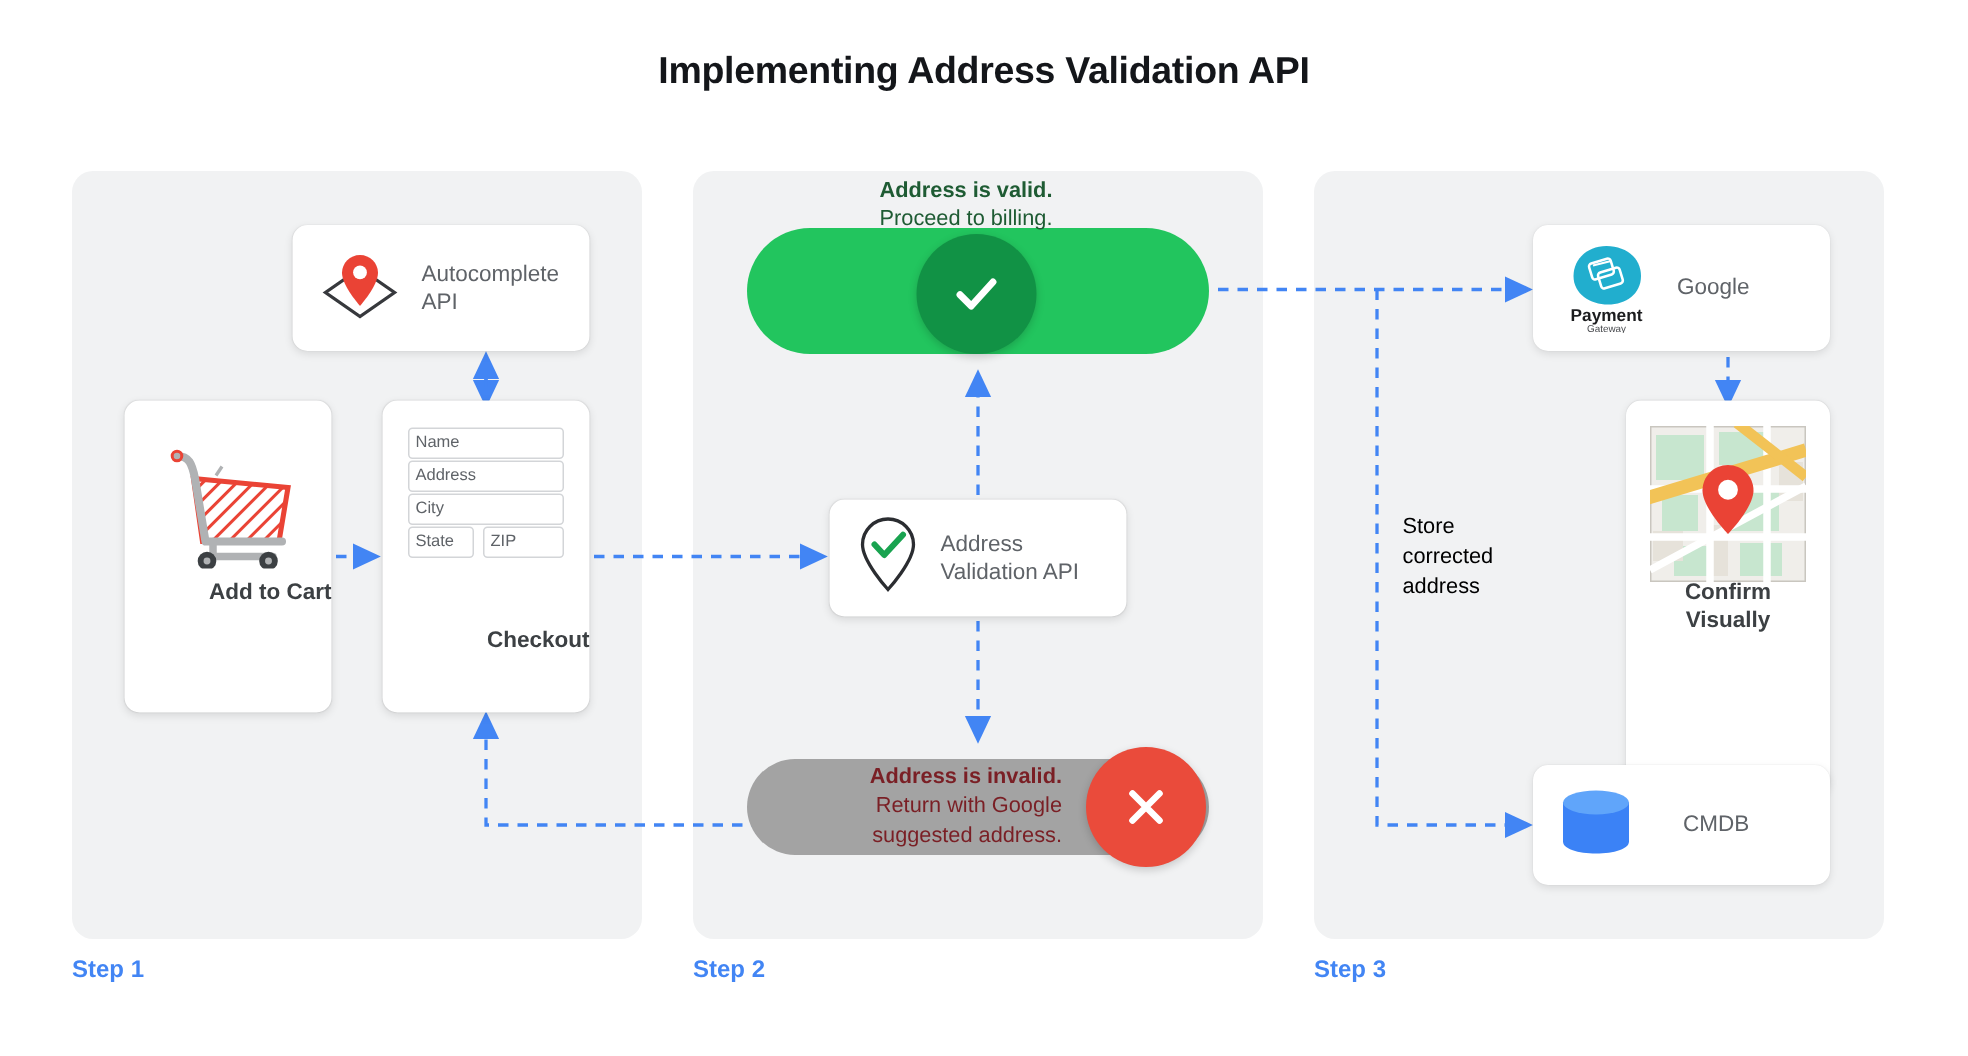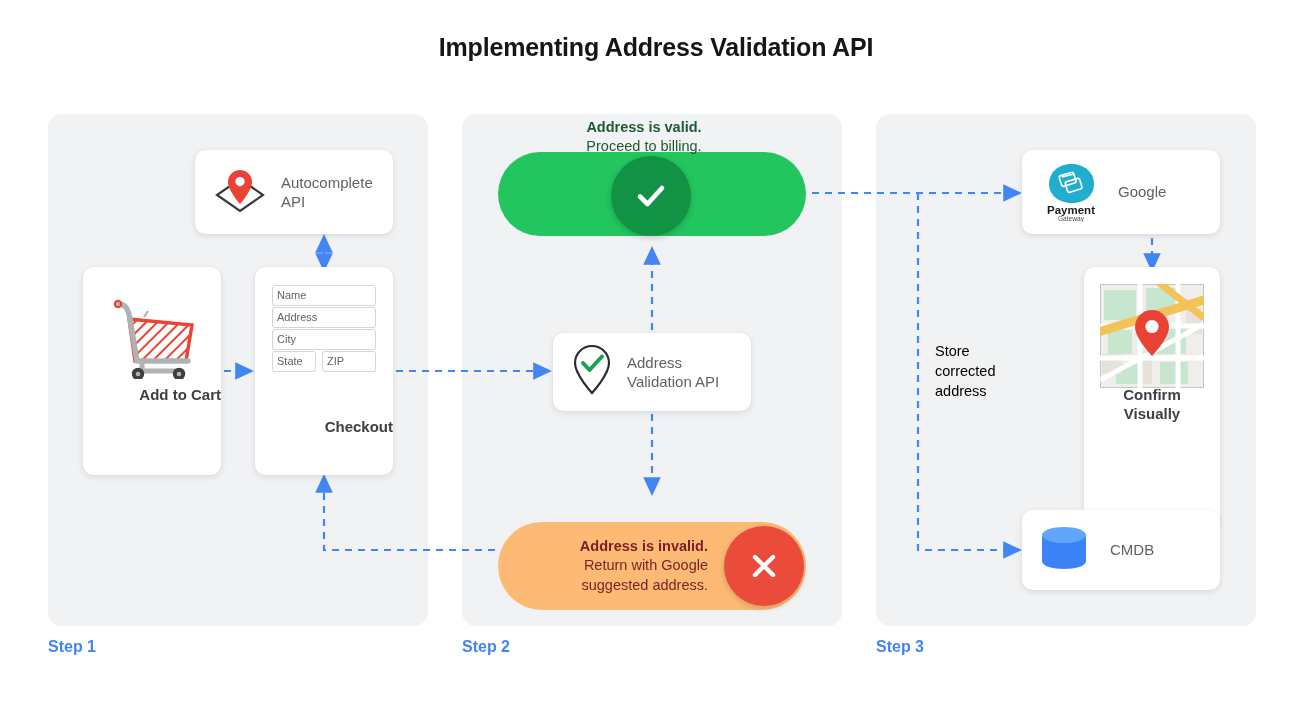--- a/index.html
+++ b/index.html
@@ -73,21 +73,21 @@
   .fld-row { display: flex; gap: 6px; }
   .fld-row .fld.sm { width: 44px; }
   .fld-row .fld.md { width: 54px; }
 
   
   .pill {
     position: absolute; border-radius: 44px;
     display: flex; align-items: center; justify-content: flex-end;
   }
   #valid-pill   { left: 498px; top: 152px; width: 308px; height: 84px; background: #22c55e; flex-direction: column; }
-  #invalid-pill { left: 498px; top: 506px; width: 308px; height: 88px; background: #fdba74; margin-top: 16px; }
+  #invalid-pill { left: 498px; top: 506px; width: 308px; height: 64px; background: #a3a3a3; }
   .pill-text { text-align: right; padding-right: 16px; line-height: 1.32; }
   #valid-pill .pill-text { font-size: 14.5px; color: #1e5b33; }
   #invalid-pill .pill-text { font-size: 14.5px; color: #7a1f25; }
   .pill-text .b { font-weight: bold; display: block; }
   .badge {
     width: 80px; height: 80px; border-radius: 50%;
     display: flex; align-items: center; justify-content: center;
     margin-right: 2px; flex: 0 0 auto;
     box-shadow: 0 2px 6px rgba(0,0,0,0.18);
   }
@@ -95,21 +95,21 @@
   #invalid-pill .badge { background: #ea4b3b; }
 
   
   #avapi { left: 553px; top: 333px; width: 198px; height: 78px; padding-left: 14px; }
   #avapi .card-label { margin-left: 10px; width: 110px; }
 
   
   #billing { left: 1022px; top: 150px; width: 198px; height: 84px; padding-left: 14px; }
   #billing .card-label { margin-left: 12px; }
   #cmdb { left: 1022px; top: 510px; width: 198px; height: 80px; padding-left: 16px; }
-  #cmdb .card-label { margin-left: 20px; }
+  #cmdb .card-label { margin-left: 32px; }
   #confirm { left: 1084px; top: 267px; width: 136px; height: 262px; }
   #confirm .ctitle {
     position: absolute; left: 0; top: 118px; width: 100%; text-align: center;
     font-size: 15px; font-weight: bold; color: #3c4043; line-height: 1.27;
   }
   .map-wrap { position: absolute; left: 50%; top: 17px; transform: translateX(-50%); }
 
   .store-note {
     position: absolute; left: 935px; top: 341px;
     font-size: 14.5px; font-weight: normal; color: #000000; line-height: 1.38;

